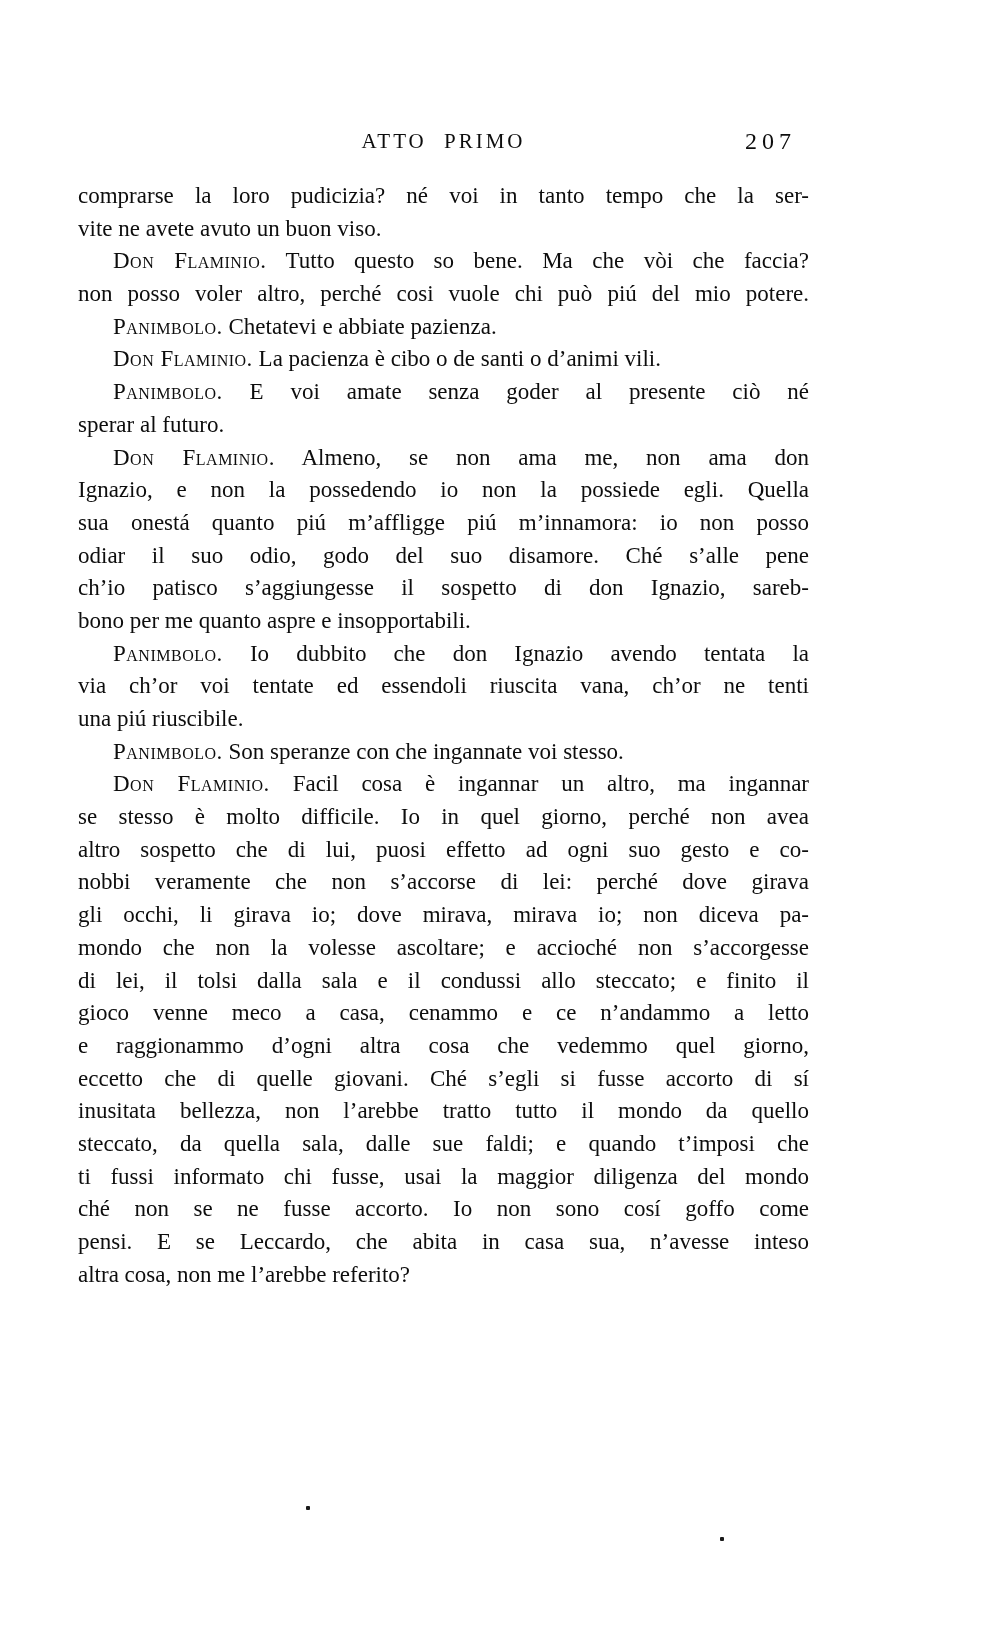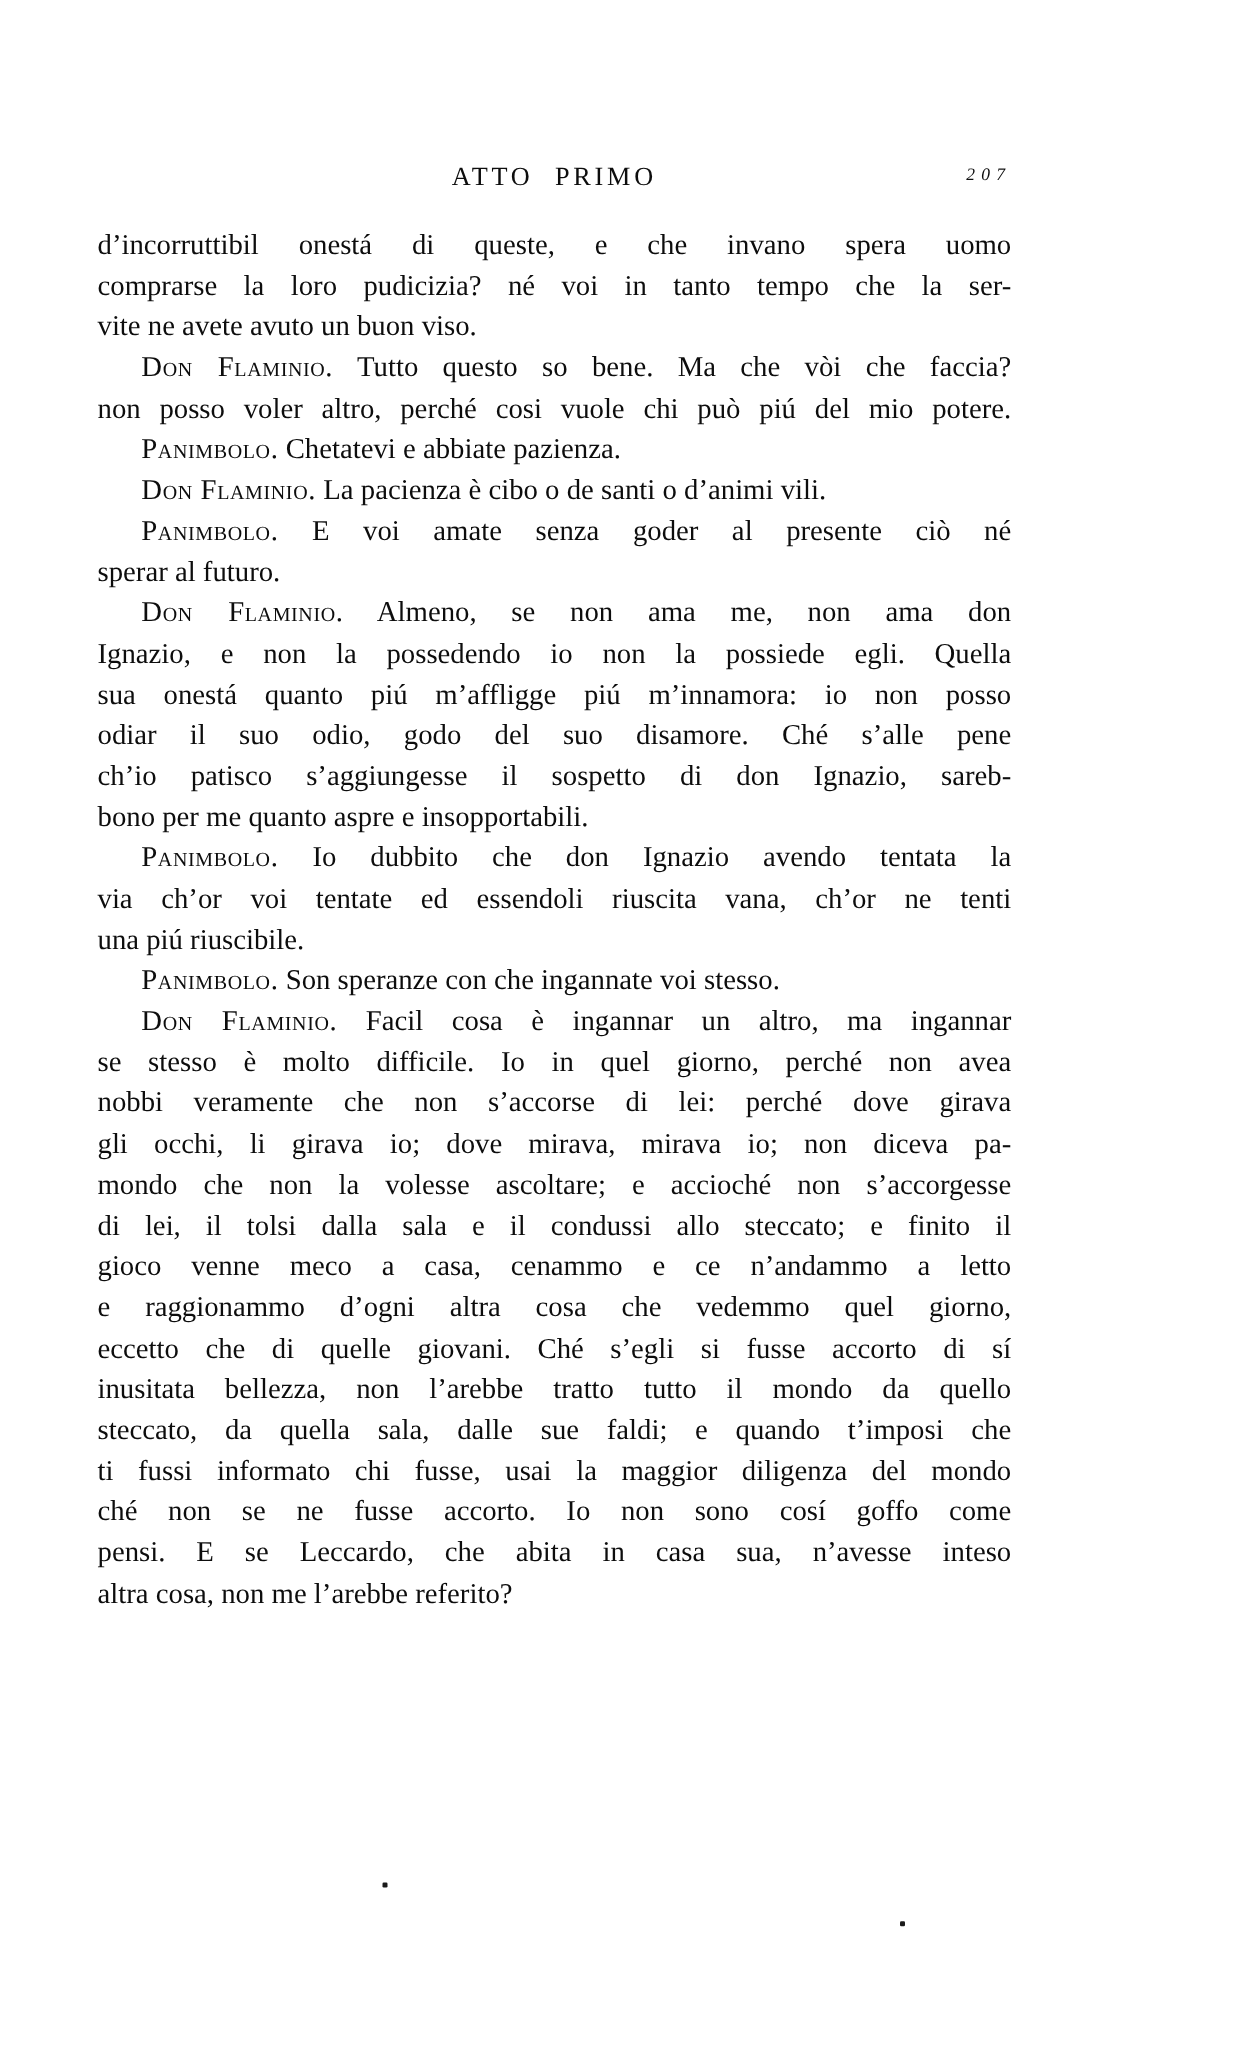--- a/index.html
+++ b/index.html
@@ -27,25 +27,24 @@
     line-height: 26px;
   }
   #running-title {
     display: block;
     text-align: center;
     letter-spacing: 3px;
     word-spacing: 9px;
   }
   #page-number {
     position: absolute;
-    right: 0;
+    right: 13px;
     top: 0;
     letter-spacing: 5px;
-    font-size: 14px;
-    font-style: italic;
+    font-size: 24px;
   }
   
   #text-block {
     position: absolute;
     left: 78px;
     top: 180px;
     width: 731px;
     font-size: 23px;
   }
   .line {
@@ -84,41 +83,41 @@
 <body>
 
 <div id="page">
 
   <div id="page-header">
     <span id="running-title">ATTO PRIMO</span>
     <span id="page-number">207</span>
   </div>
 
   <div id="text-block">
-      <div class="line fill"><span>d’incorruttibil onestá di queste, e che invano spera uomo</span></div>
       <div class="line fill"><span>comprarse la loro pudicizia? né voi in tanto tempo che la ser-</span></div>
       <div class="line short"><span>vite ne avete avuto un buon viso.</span></div>
       <div class="line fill indent"><span class="speaker">Don Flaminio.</span> <span>Tutto questo so bene. Ma che vòi che faccia?</span></div>
       <div class="line fill"><span>non posso voler altro, perché cosi vuole chi può piú del mio potere.</span></div>
       <div class="line short indent"><span class="speaker">Panimbolo.</span> <span>Chetatevi e abbiate pazienza.</span></div>
       <div class="line short indent"><span class="speaker">Don Flaminio.</span> <span>La pacienza è cibo o de santi o d’animi vili.</span></div>
       <div class="line fill indent"><span class="speaker">Panimbolo.</span> <span>E voi amate senza goder al presente ciò né</span></div>
       <div class="line short"><span>sperar al futuro.</span></div>
       <div class="line fill indent"><span class="speaker">Don Flaminio.</span> <span>Almeno, se non ama me, non ama don</span></div>
       <div class="line fill"><span>Ignazio, e non la possedendo io non la possiede egli. Quella</span></div>
       <div class="line fill"><span>sua onestá quanto piú m’affligge piú m’innamora: io non posso</span></div>
       <div class="line fill"><span>odiar il suo odio, godo del suo disamore. Ché s’alle pene</span></div>
       <div class="line fill"><span>ch’io patisco s’aggiungesse il sospetto di don Ignazio, sareb-</span></div>
       <div class="line short"><span>bono per me quanto aspre e insopportabili.</span></div>
       <div class="line fill indent"><span class="speaker">Panimbolo.</span> <span>Io dubbito che don Ignazio avendo tentata la</span></div>
       <div class="line fill"><span>via ch’or voi tentate ed essendoli riuscita vana, ch’or ne tenti</span></div>
       <div class="line short"><span>una piú riuscibile.</span></div>
       <div class="line short indent"><span class="speaker">Panimbolo.</span> <span>Son speranze con che ingannate voi stesso.</span></div>
       <div class="line fill indent"><span class="speaker">Don Flaminio.</span> <span>Facil cosa è ingannar un altro, ma ingannar</span></div>
       <div class="line fill"><span>se stesso è molto difficile. Io in quel giorno, perché non avea</span></div>
+      <div class="line fill"><span>altro sospetto che di lui, puosi effetto ad ogni suo gesto e co-</span></div>
       <div class="line fill"><span>nobbi veramente che non s’accorse di lei: perché dove girava</span></div>
       <div class="line fill"><span>gli occhi, li girava io; dove mirava, mirava io; non diceva pa-</span></div>
       <div class="line fill"><span>mondo che non la volesse ascoltare; e accioché non s’accorgesse</span></div>
       <div class="line fill"><span>di lei, il tolsi dalla sala e il condussi allo steccato; e finito il</span></div>
       <div class="line fill"><span>gioco venne meco a casa, cenammo e ce n’andammo a letto</span></div>
       <div class="line fill"><span>e raggionammo d’ogni altra cosa che vedemmo quel giorno,</span></div>
       <div class="line fill"><span>eccetto che di quelle giovani. Ché s’egli si fusse accorto di sí</span></div>
       <div class="line fill"><span>inusitata bellezza, non l’arebbe tratto tutto il mondo da quello</span></div>
       <div class="line fill"><span>steccato, da quella sala, dalle sue faldi; e quando t’imposi che</span></div>
       <div class="line fill"><span>ti fussi informato chi fusse, usai la maggior diligenza del mondo</span></div>

